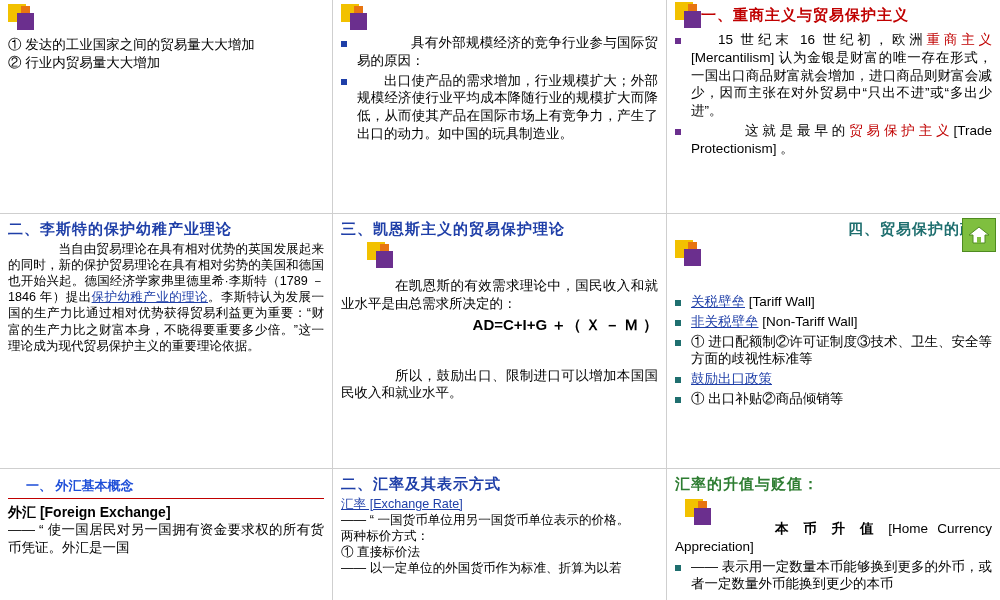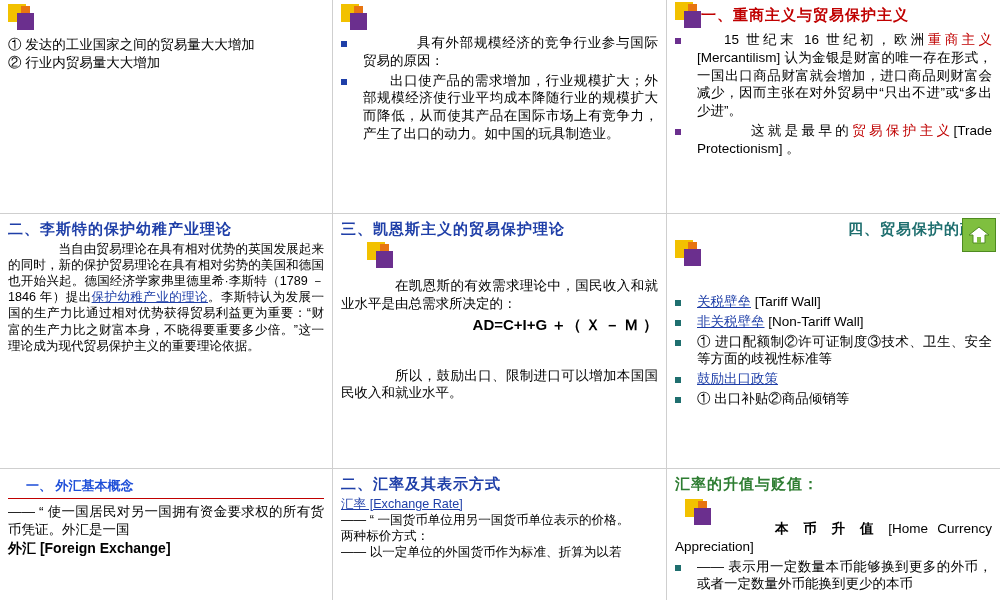--- a/index.html
+++ b/index.html
@@ -91,21 +91,21 @@
     font-size: 13.5px;
     line-height: 1.32;
     color: #000;
     text-align: justify;
   }
   .body-text.small { font-size: 12.6px; line-height: 1.28; }
 
   .bullet-row {
     display: flex;
     align-items: flex-start;
-    gap: 16px;
+    gap: 10px;
     margin: 2px 0;
   }
   .bullet-sq {
     flex: 0 0 auto;
     width: 6px; height: 6px;
     margin-top: 7px;
     background: #1f3fa8;
   }
   .bullet-sq.purple { background: #6b2f8e; }
   .bullet-sq.teal { background: #1f6f6f; }
@@ -244,30 +244,31 @@
       <div class="bullet-row">
         <div class="bullet-sq teal"></div>
         <div class="bullet-text body-text">① 出口补贴②商品倾销等</div>
       </div>
     </div>
   </div>
 
   <div class="slide row3">
     <div class="sub-red">一、 外汇基本概念</div>
     <div style="border-bottom:1px solid #c00000; margin:3px 0 4px 0;"></div>
+    <div class="body-text bold" style="font-size:14px;">外汇 [Foreign Exchange]</div>
     <div class="body-text">—— “ 使一国居民对另一国拥有资金要求权的所有货币凭证。外汇是一国</div>
-    <div class="body-text bold" style="font-size:14px;">外汇 [Foreign Exchange]</div>
   </div>
 
   <div class="slide row3">
     <div class="title-blue">二、汇率及其表示方式</div>
     <div class="body-text small" style="margin-top:2px;">
       <div class="kw-link">汇率 [Exchange Rate]</div>
       <div>—— “ 一国货币单位用另一国货币单位表示的价格。</div>
       <div>两种标价方式：</div>
+      <div>①  直接标价法</div>
       <div>—— 以一定单位的外国货币作为标准、折算为以若</div>
     </div>
   </div>
 
   <div class="slide col3 row3">
     <div class="title-green">汇率的升值与贬值：</div>
     <div class="logo" style="left:18px; top:30px;">
       <div class="sq-y"></div>
         <div class="sq-o"></div>
         <div class="sq-p"></div>

